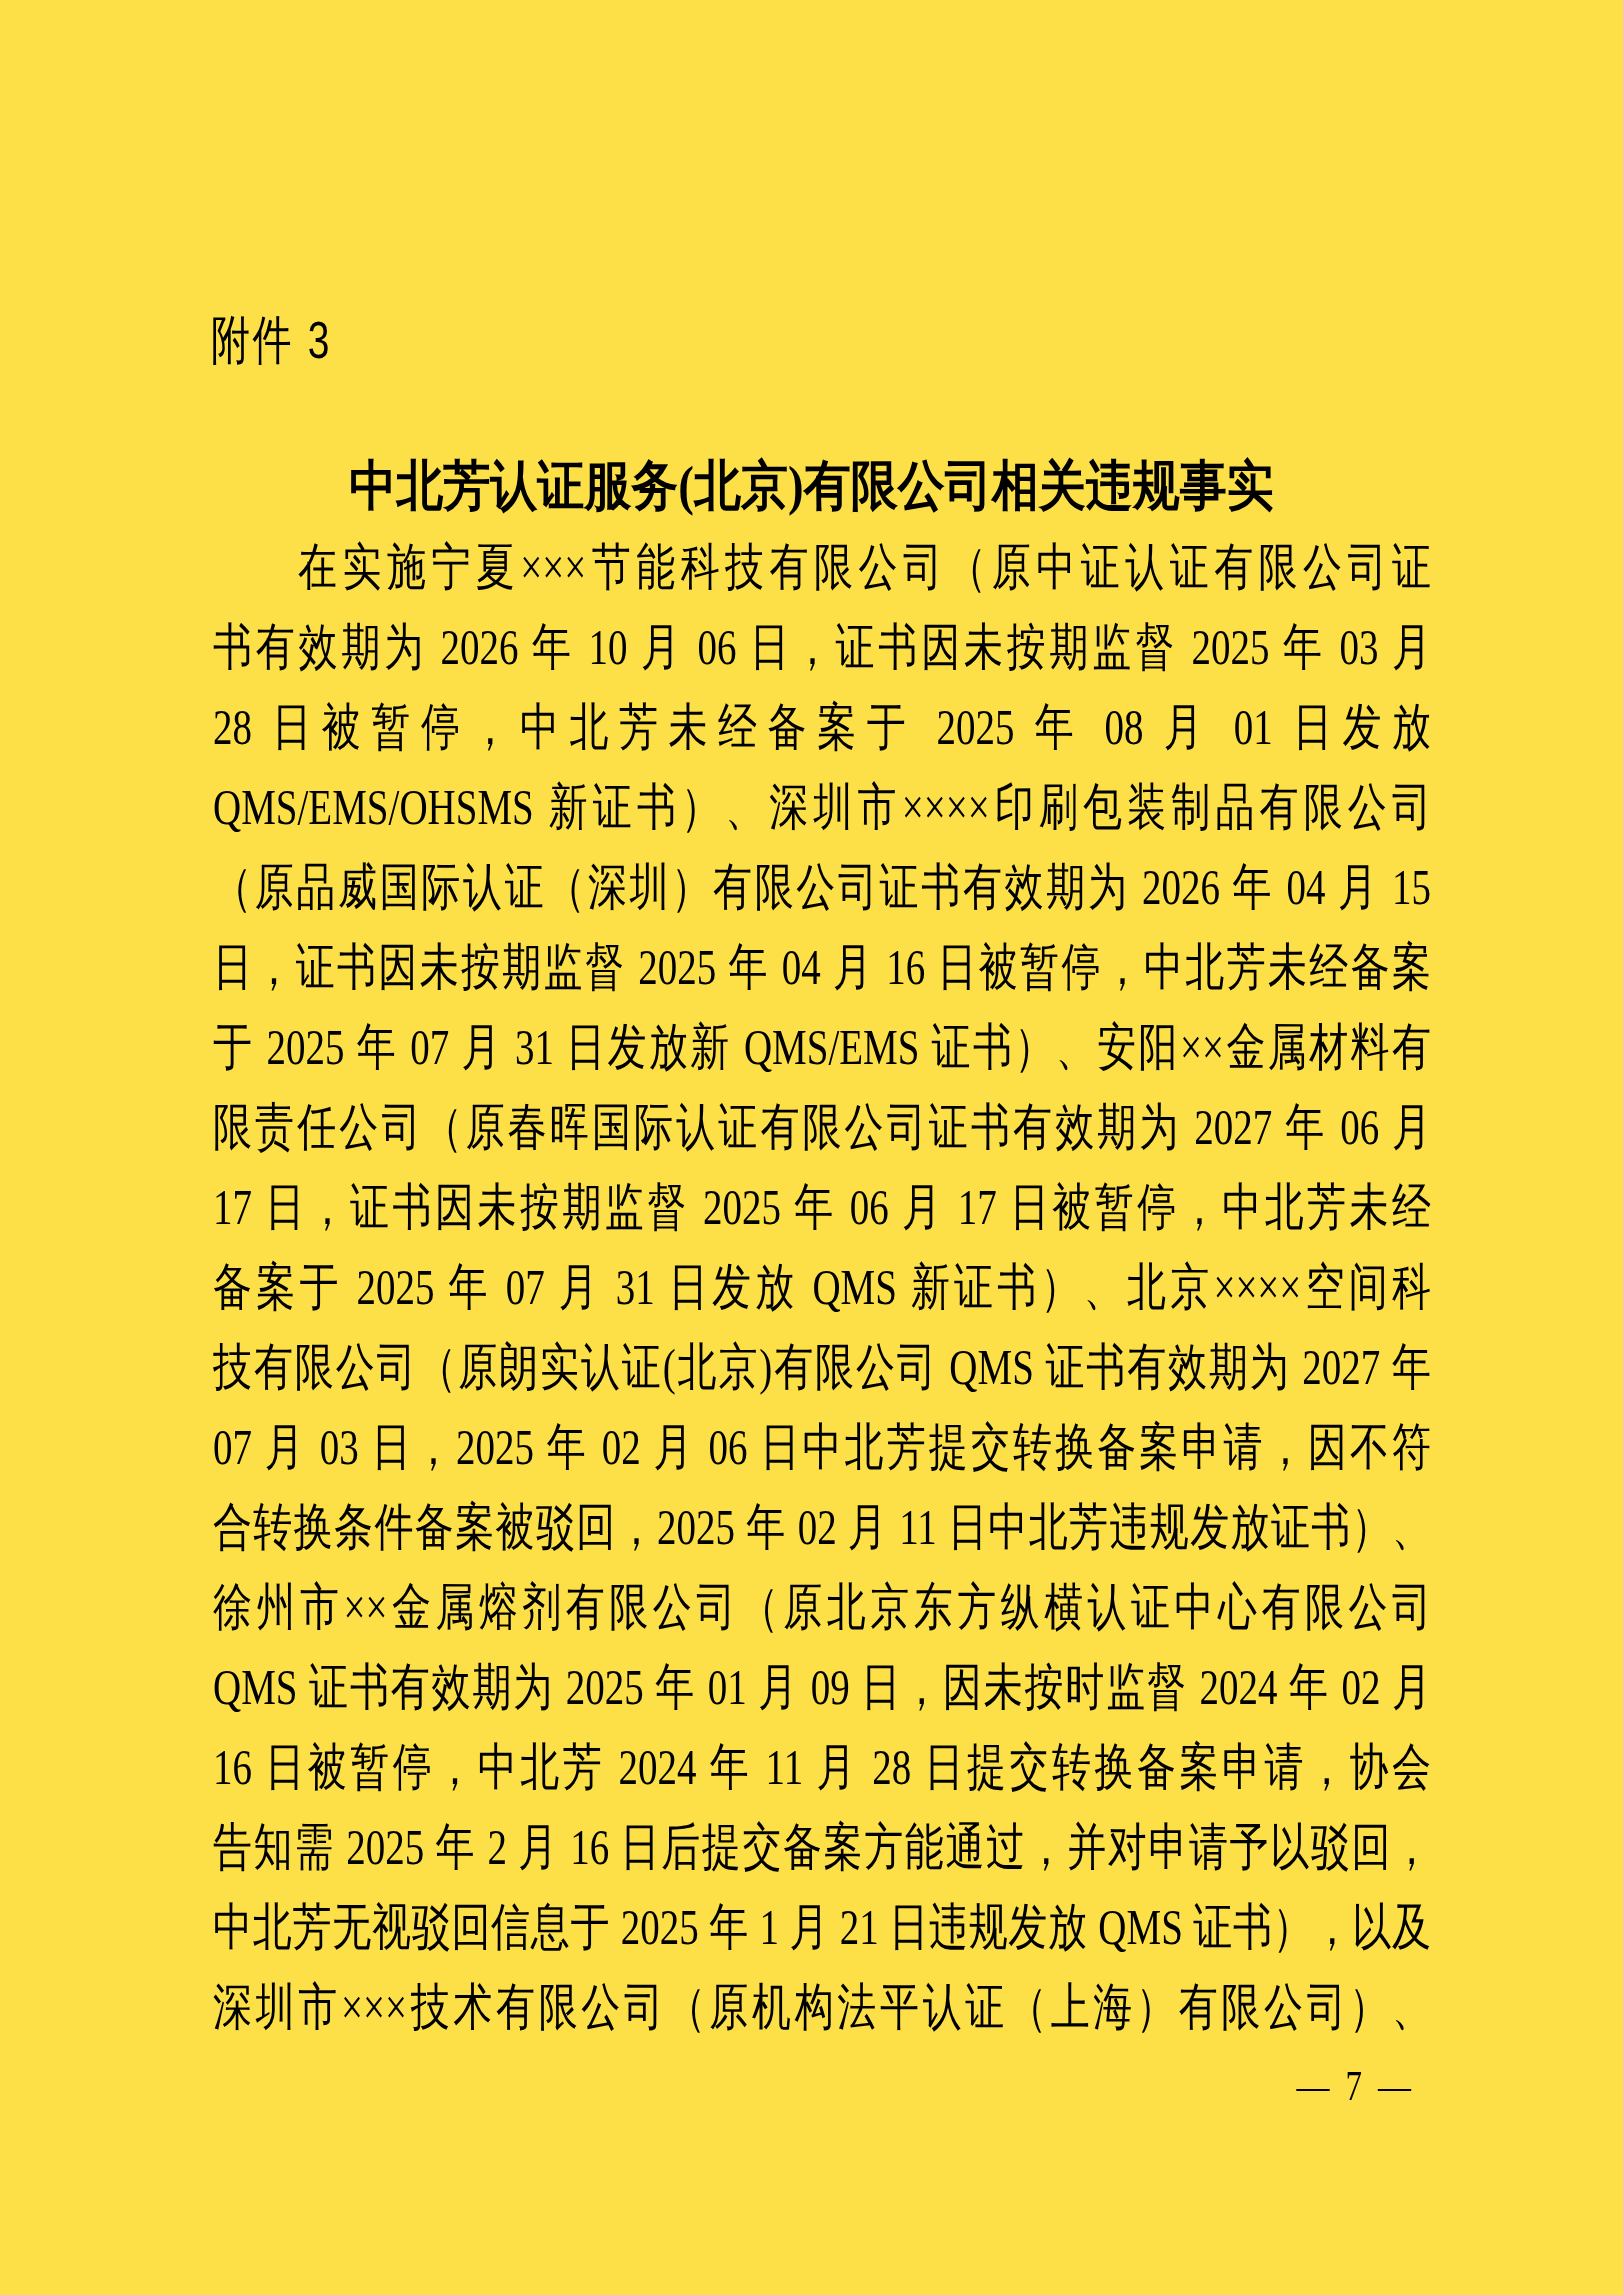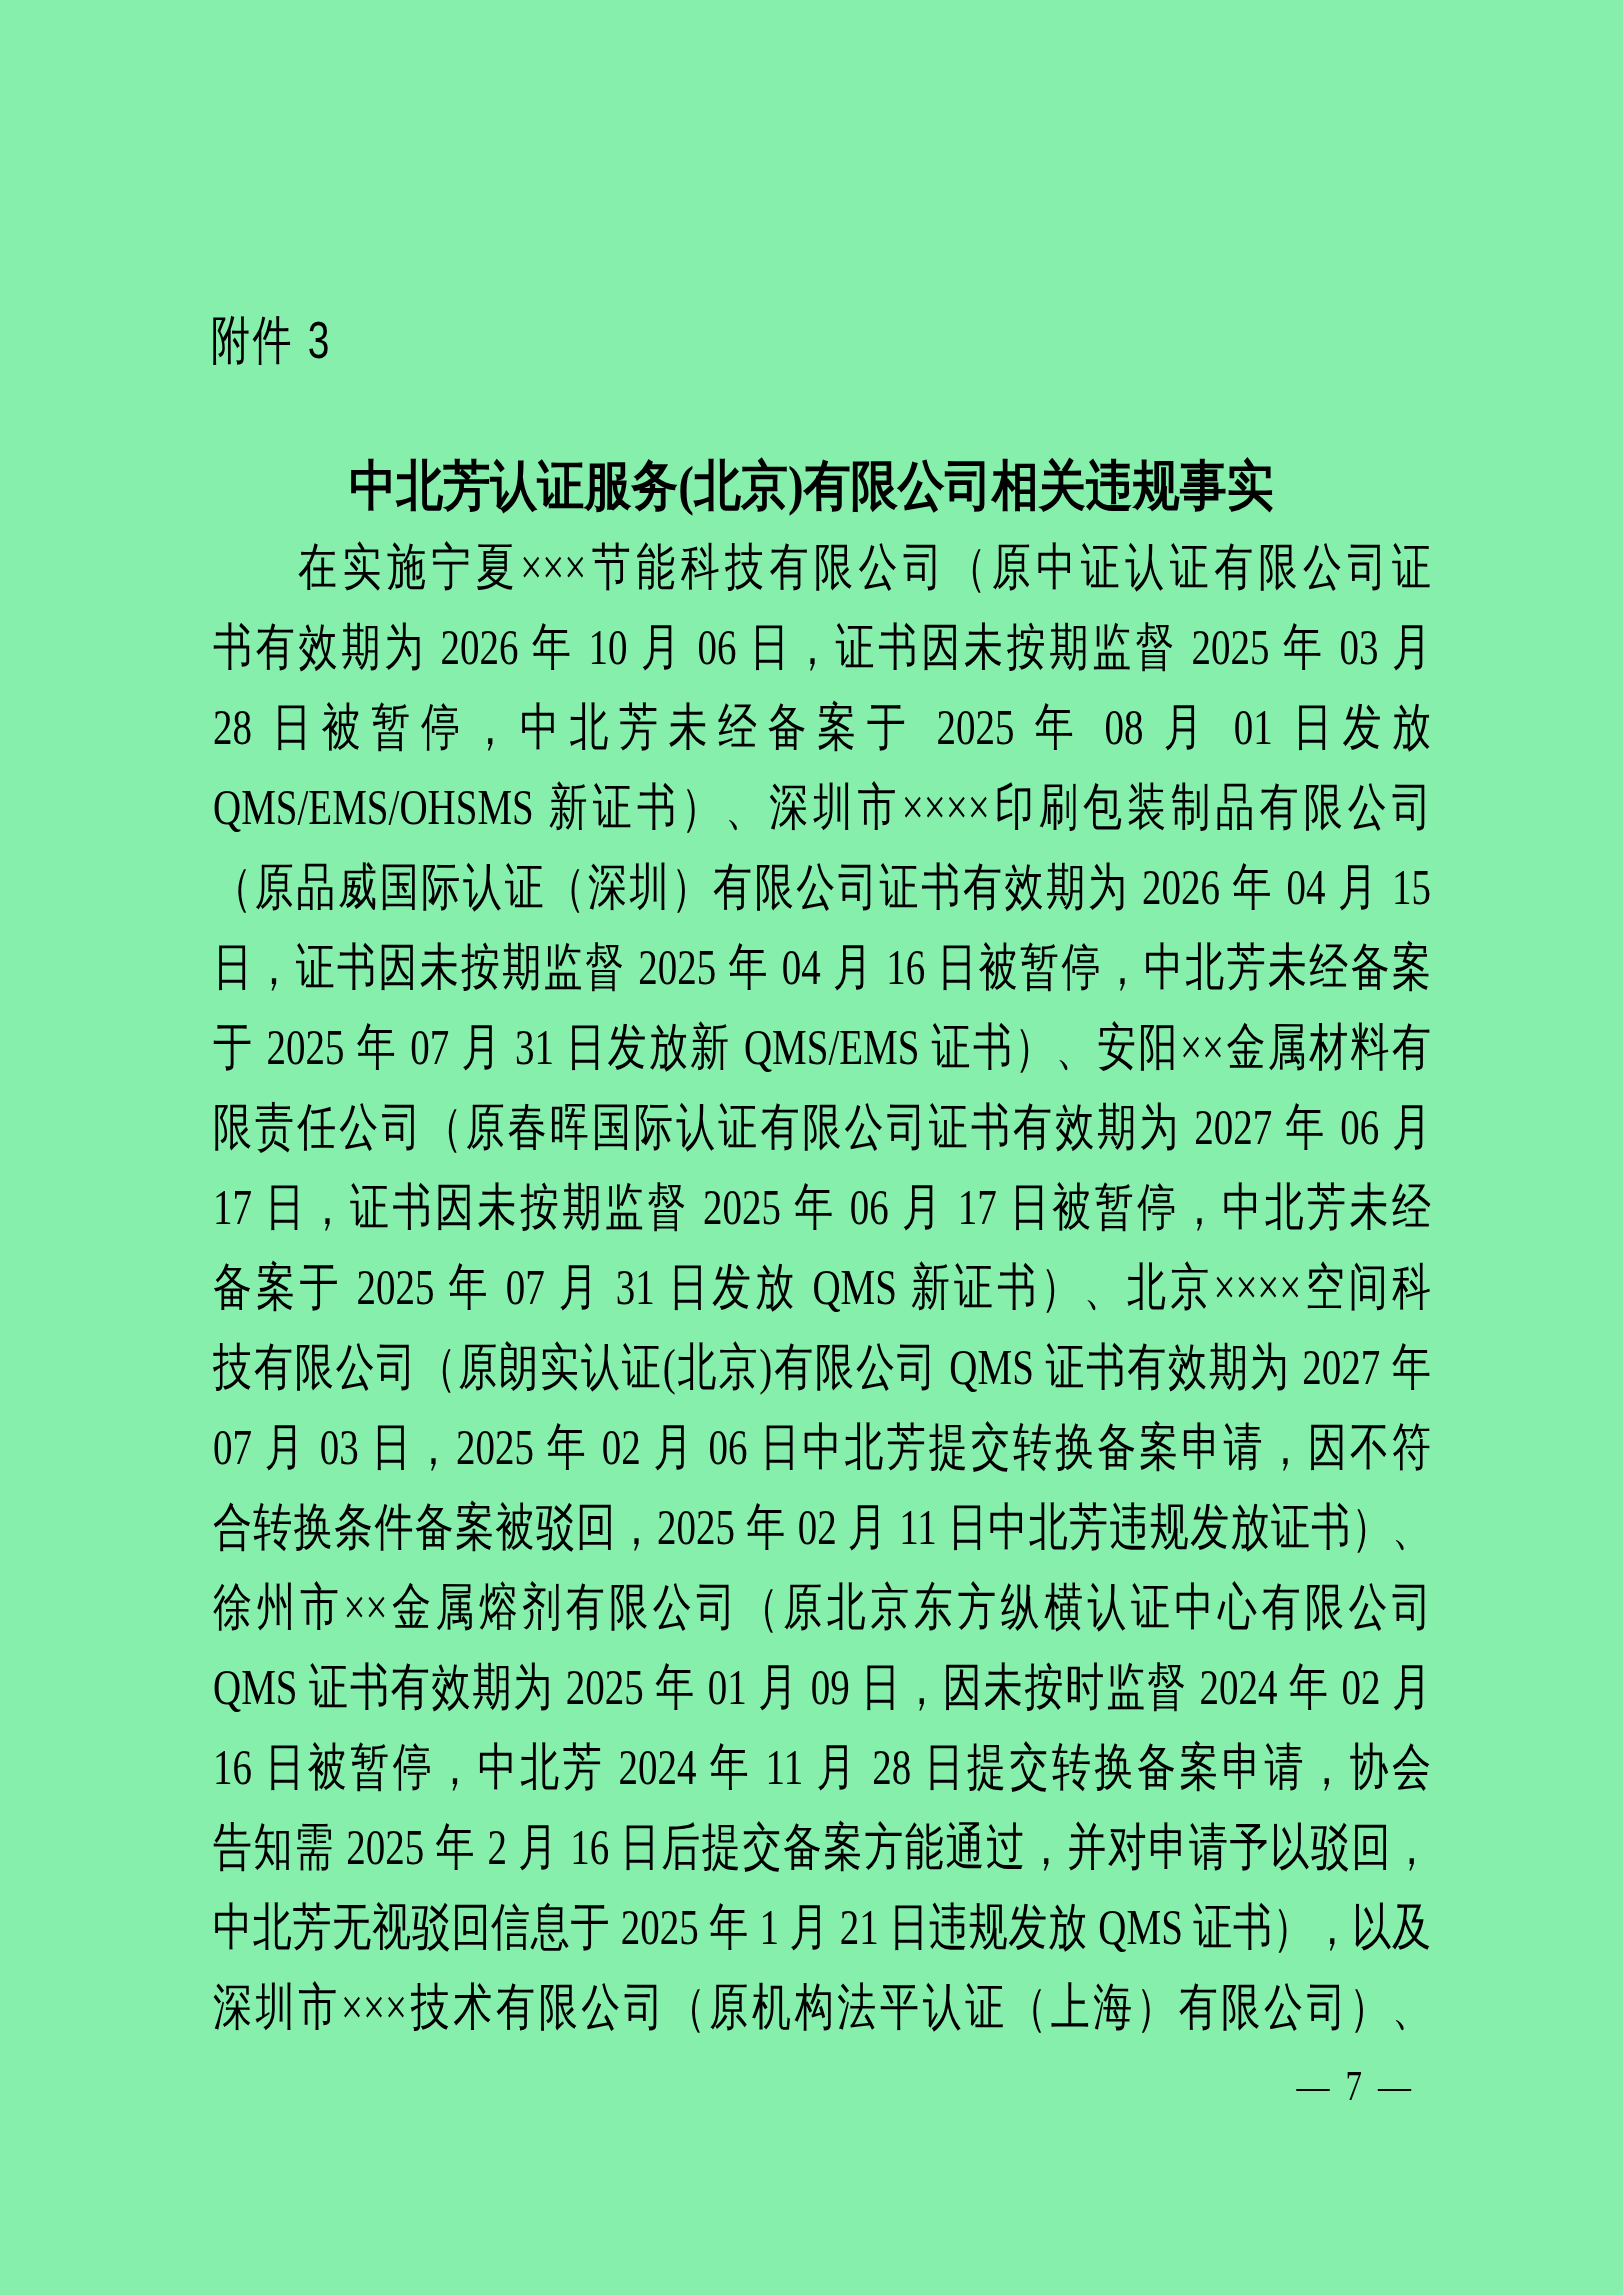--- a/index.html
+++ b/index.html
@@ -11,21 +11,21 @@
     height: 2295px;
     background: #ffffff;
     color: #000000;
     position: relative;
     font-family: "Liberation Serif", serif;
     overflow: hidden;
   }
   .page {
     position: absolute;
     inset: 0;
-    background: #86efac;
+    background: #fde047;
   }
   .attachment-label {
     position: absolute;
     left: 211px;
     top: 313px;
     font-size: 39px;
     line-height: 1;
     letter-spacing: 2.6px;
     font-family: "Liberation Sans", sans-serif;
     transform: scaleY(1.35);

